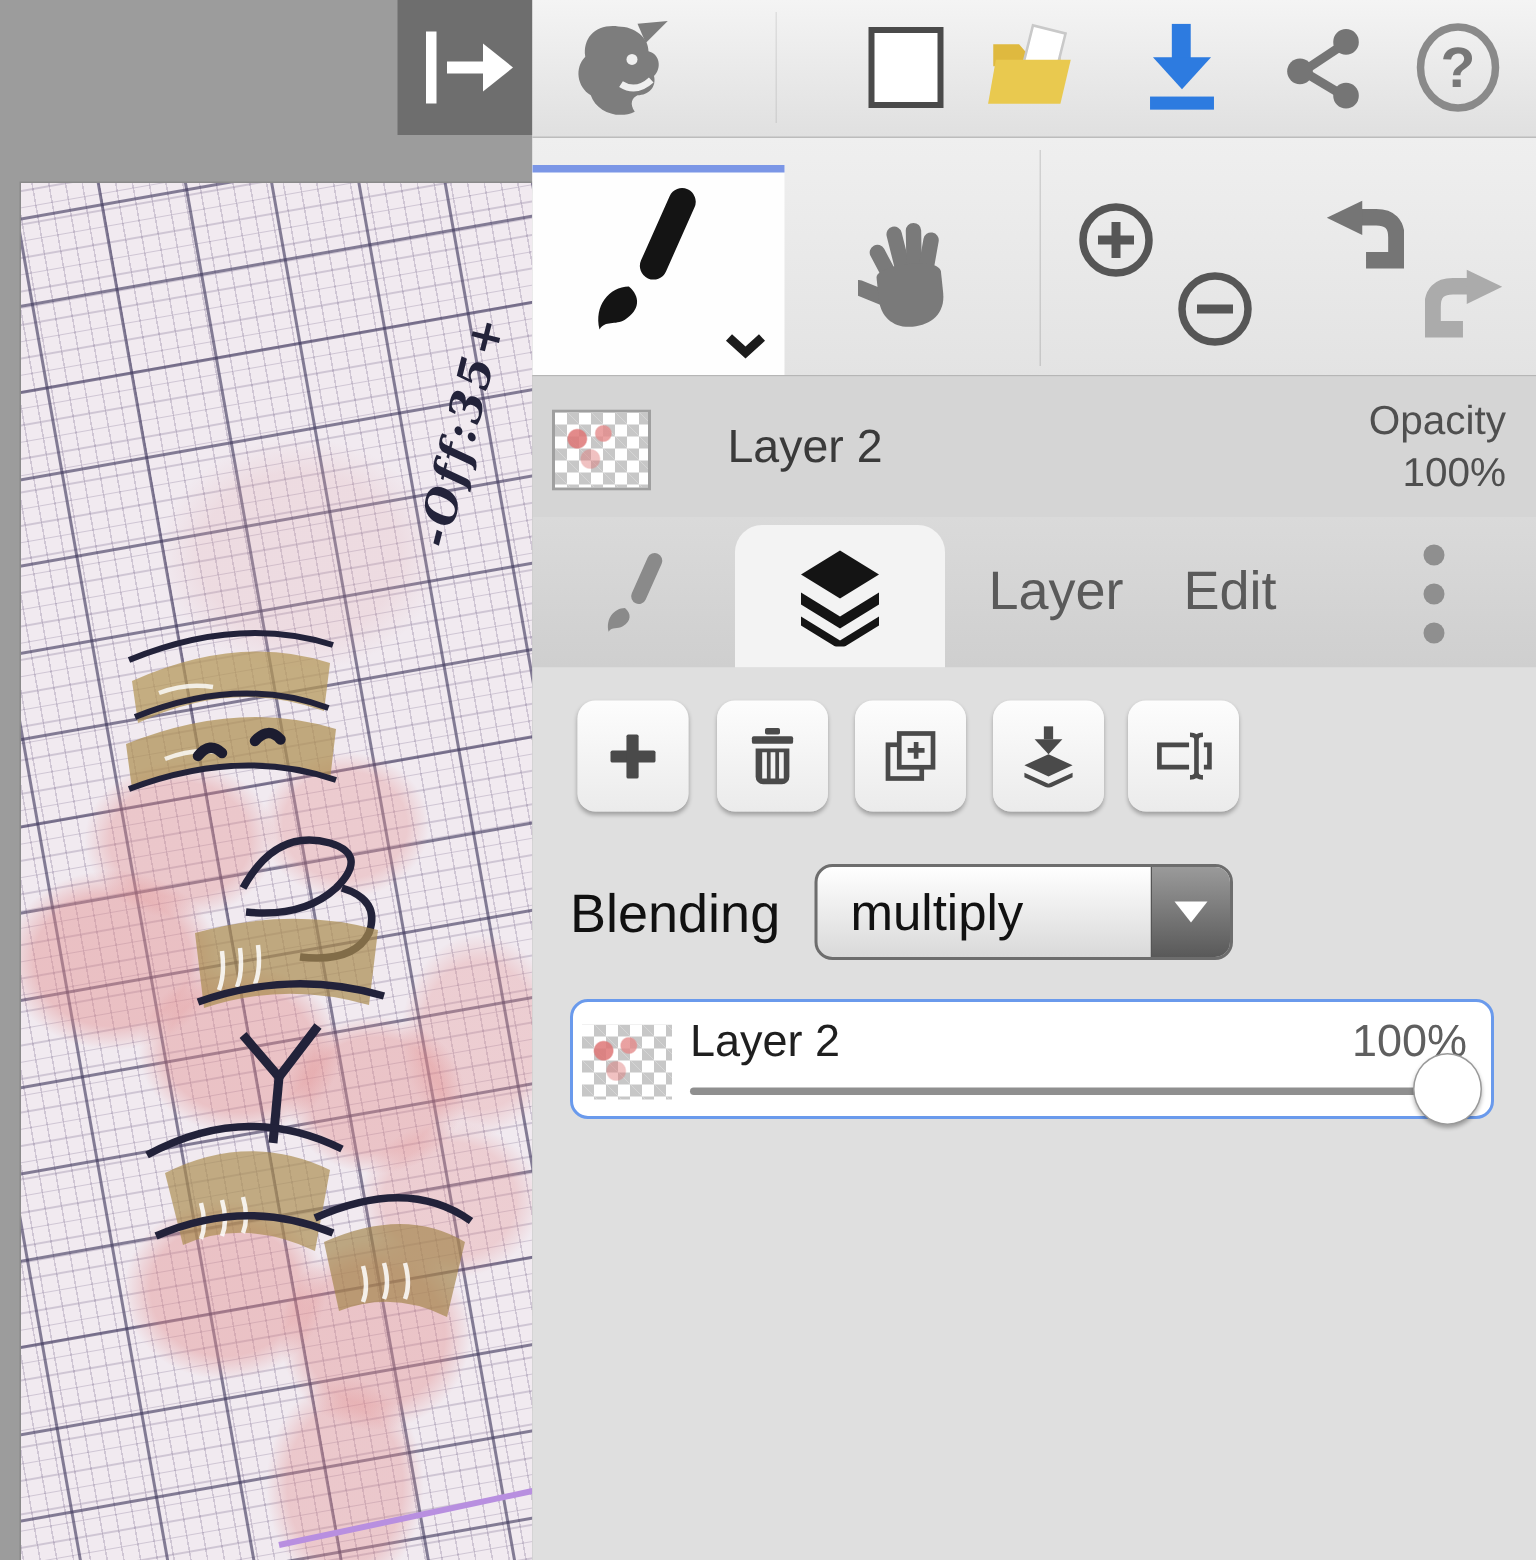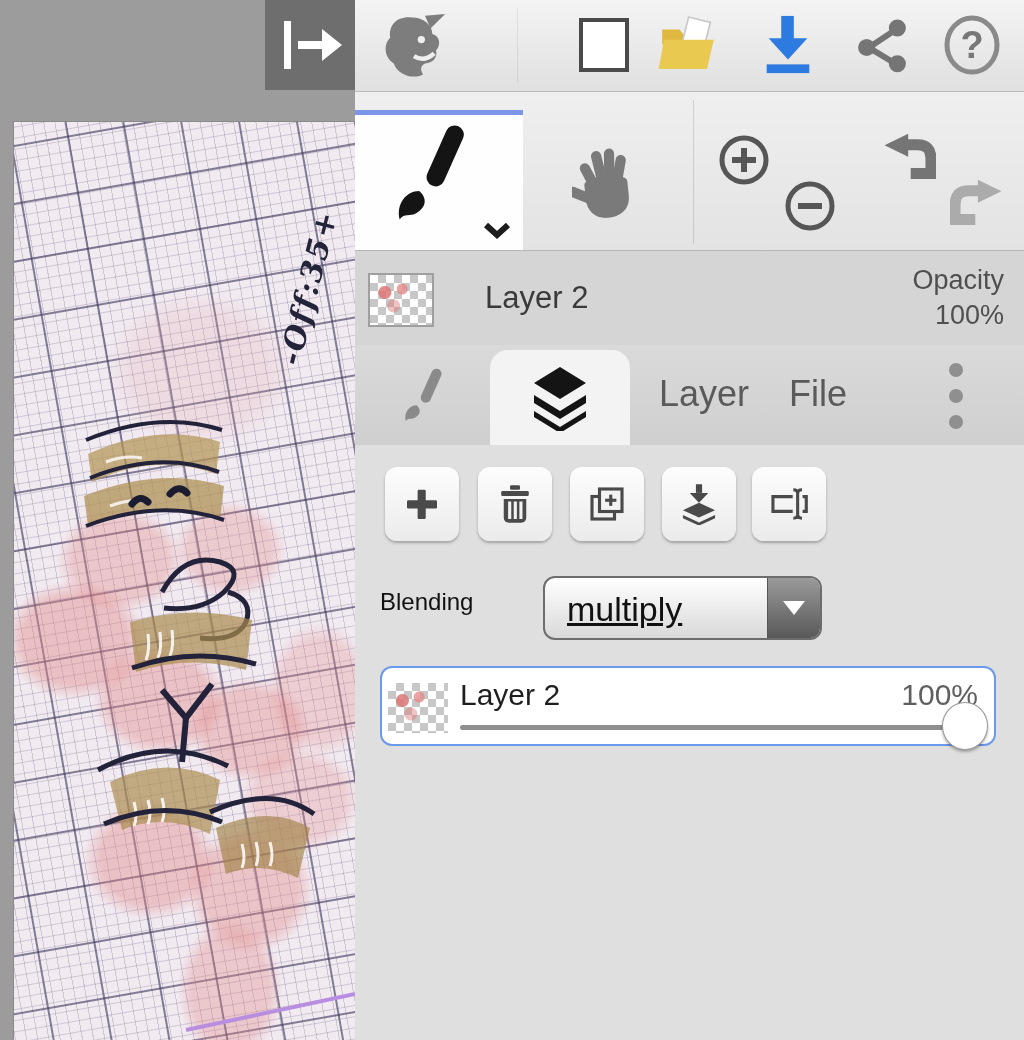--- a/index.html
+++ b/index.html
@@ -78,24 +78,24 @@
   .tab-txt{position:absolute;top:28px;font-size:36px;color:#5a5a5a;cursor:pointer;}
   .kebab{position:absolute;left:586px;top:18px;width:30px;height:66px;display:flex;flex-direction:column;
       align-items:center;justify-content:space-between;cursor:pointer;}
   .kebab i{width:14px;height:14px;border-radius:50%;background:#8f8f8f;}
 
   
   .pbody{position:absolute;left:0;top:445px;width:669px;height:595px;background:#dfdfdf;}
   .act-btn{position:absolute;top:22px;width:74px;height:74px;border-radius:12px;
       background:linear-gradient(#fdfdfd,#ebebeb);box-shadow:0 2px 3px rgba(0,0,0,.28);
       display:flex;align-items:center;justify-content:center;cursor:pointer;}
-  .blend-label{position:absolute;left:25px;top:143px;font-size:24px;color:#111;}
+  .blend-label{position:absolute;left:25px;top:143px;font-size:36px;color:#111;}
   .select{position:absolute;left:188px;top:131px;width:279px;height:64px;border:2px solid #6d6d6d;
       border-radius:12px;background:linear-gradient(#ffffff,#d9d9d9);box-sizing:border-box;cursor:pointer;}
-  .select-txt{position:absolute;left:22px;top:12px;font-size:34px;color:#111;text-decoration:underline;}
+  .select-txt{position:absolute;left:22px;top:12px;font-size:34px;color:#111;}
   .select-arrow{position:absolute;right:0;top:0;width:52px;height:60px;border-radius:0 10px 10px 0;
       background:linear-gradient(#9a9a9a,#595959);border-left:1px solid #555;display:flex;
       align-items:center;justify-content:center;}
   .select-arrow i{width:0;height:0;border-left:11px solid transparent;border-right:11px solid transparent;
       border-top:14px solid #fff;}
 
   
   .layer-item{position:absolute;left:25px;width:616px;border-radius:12px;box-sizing:border-box;}
   .item-sel{top:221px;height:80px;background:#ffffff;border:2px solid #6a9aec;}
   .item-un{top:312px;height:82px;background:#dadada;border:2px solid #9f9f9f;}
@@ -284,21 +284,21 @@
         </svg>
       </div>
       <div class="tab-sel">
         <svg width="66" height="66" viewBox="0 0 64 66">
           <polygon points="32,2 58,18 32,34 6,18" fill="#141414"></polygon>
           <polygon points="6,30 32,46 58,30 58,38 32,54 6,38" fill="#141414"></polygon>
           <polygon points="6,46 32,62 58,46 58,52 32,68 6,52" fill="#141414"></polygon>
         </svg>
       </div>
       <span class="tab-txt" style="left:304px">Layer</span>
-      <span class="tab-txt" style="left:434px">File</span>
+      <span class="tab-txt" style="left:434px">Edit</span>
       <div class="kebab">
           <i></i>
           <i></i>
           <i></i>
         </div>
     </div>
 
     <div class="pbody">
 
       <div class="act-btn" style="left:30px">

